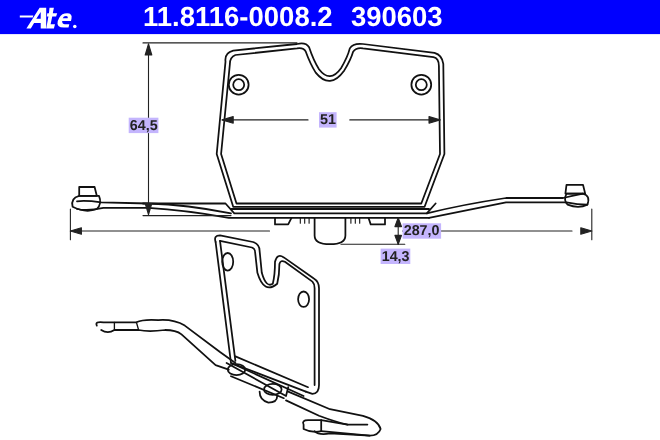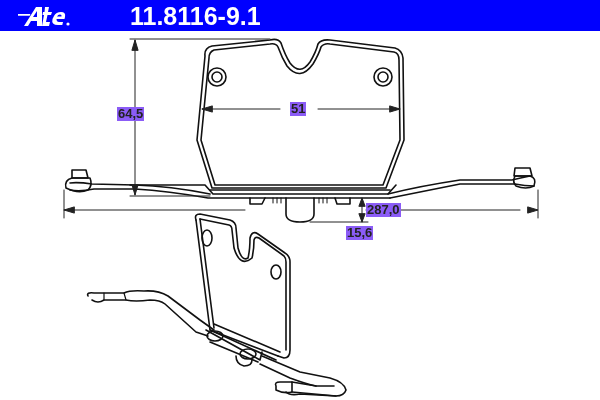--- a/index.html
+++ b/index.html
@@ -2,36 +2,37 @@
 <html><head>
   <meta charset="utf-8">
   <style>
     html, body { margin: 0; padding: 0; background: #ffffff; }
     body { width: 600px; height: 400px; position: relative; overflow: hidden; font-family: "Liberation Sans", sans-serif; }
     .header { position: absolute; left: 0; top: 0; width: 600px; height: 31px; background: #0000ff; }
     .logo { position: absolute; left: 18px; top: 4px; width: 56px; height: 24px; }
     .part-no { position: absolute; left: 130px; top: 2px; color: #ffffff; font-weight: bold; font-size: 25px; line-height: 28px; letter-spacing: 0px; }
     .ref-no { position: absolute; left: 319px; top: 2px; color: #ffffff; font-weight: bold; font-size: 25px; line-height: 28px; }
     .drawing { position: absolute; left: 0; top: 0; width: 600px; height: 400px; }
-    .dim { position: absolute; font-weight: bold; font-size: 13px; color: #222222; line-height: 14px; background: #8b5cf6; padding: 0 1px; }
+    .dim { position: absolute; font-weight: bold; font-size: 13px; color: #222222; line-height: 14px; background: #c4b5fd; padding: 0 1px; }
   </style>
 </head>
 <body>
 
 <div class="header">
   <svg class="logo" viewBox="0 0 56 24">
     <g fill="#ffffff">
       <rect x="0" y="10" width="16" height="1.8" transform="skewX(-20)"></rect>
       <path d="M6 22 L18 3 L24 3 L24 22 L19 22 L19 17 L13 17 L10 22 Z M15 13 L19 13 L19 7 Z"></path>
       <path d="M27 3 L31 3 L30 8 L34 8 L33 11 L29.5 11 L28 18 L32 18 L31 22 L24 22 L26 11 L24.5 11 L25 8 L26.5 8 Z"></path>
       <path d="M36 12 Q38 8 43 8 Q48 8 47 13 L46.5 15 L38.5 15 Q38.5 18 41 18 L45 18 L44.3 21 L40 21 Q33 21 34.5 15 Z M39 12.5 L43.5 12.5 Q44 10.5 42 10.5 Q39.8 10.5 39 12.5 Z"></path>
       <circle cx="50" cy="20" r="1.6"></circle>
     </g>
   </svg>
-  <span class="part-no">11.8116-9.1</span>
+  <span class="part-no">11.8116-0008.2</span>
+  <span class="ref-no">390603</span>
 </div>
 
 <svg class="drawing" viewBox="0 0 600 400" fill="none" stroke="#111" stroke-width="1.6" stroke-linejoin="round" stroke-linecap="round">
 
   <g>
 
     <path d="M205 56 Q204 48 212 46 L270 40 Q278 38 281 43 Q285 55 290 63 Q300 76 310 62 Q316 52 318 44 Q321 39 330 40 L395 48 Q402 50 403 58 L404 140 L386 188 L212 188 L197 140 Z"></path>
 
     <path d="M209 58 Q209 52 214 50 L270 44 Q276 43 278 47 Q282 58 287 66 Q300 82 313 64 Q319 54 321 47 Q324 43 330 44 L394 52 Q399 53 399 60 L400 140 L383 185 L215 185 L201 140 Z"></path>
 
@@ -107,13 +108,13 @@
     <path d="M262 356 L300 372 Q320 376 330 378 Q344 382 346 390 Q344 396 336 396 L300 394 Q290 396 286 392"></path>
     <path d="M260 364 L290 378 Q306 384 316 386 L334 386"></path>
     <path d="M276 386 Q274 382 280 382 L292 382 L292 392 Q284 394 276 390 Z"></path>
     <path d="M292 382 L316 386 M292 392 L336 396"></path>
   </g>
 </svg>
 
 <span class="dim" style="left:117px; top:107px;">64,5</span>
 <span class="dim" style="left:290px; top:102px;">51</span>
 <span class="dim" style="left:366px; top:203px;">287,0</span>
-<span class="dim" style="left:346px; top:226px;">15,6</span>
+<span class="dim" style="left:346px; top:226px;">14,3</span>
 
 </body></html>

